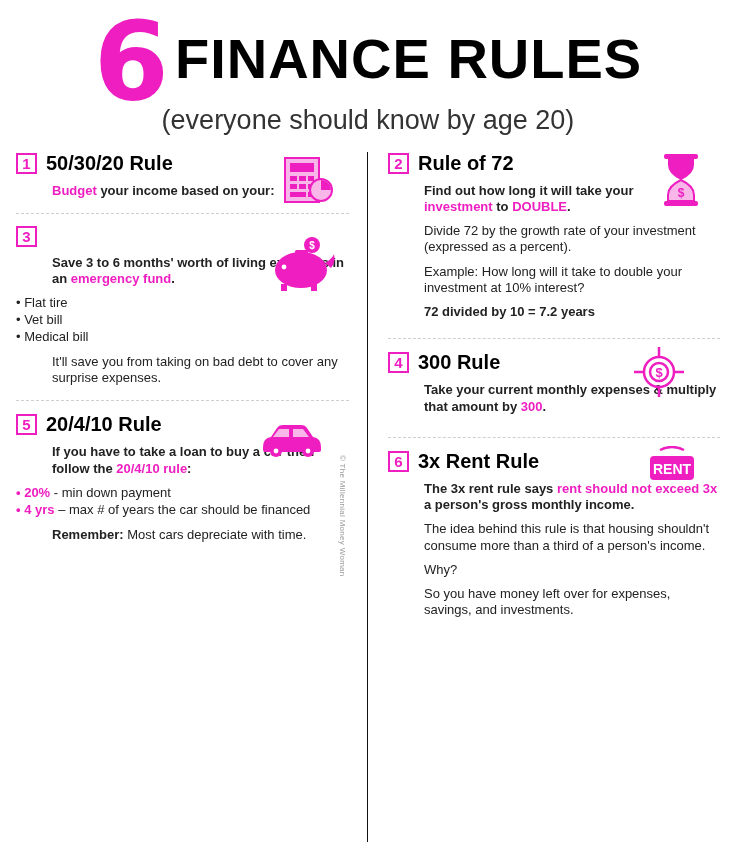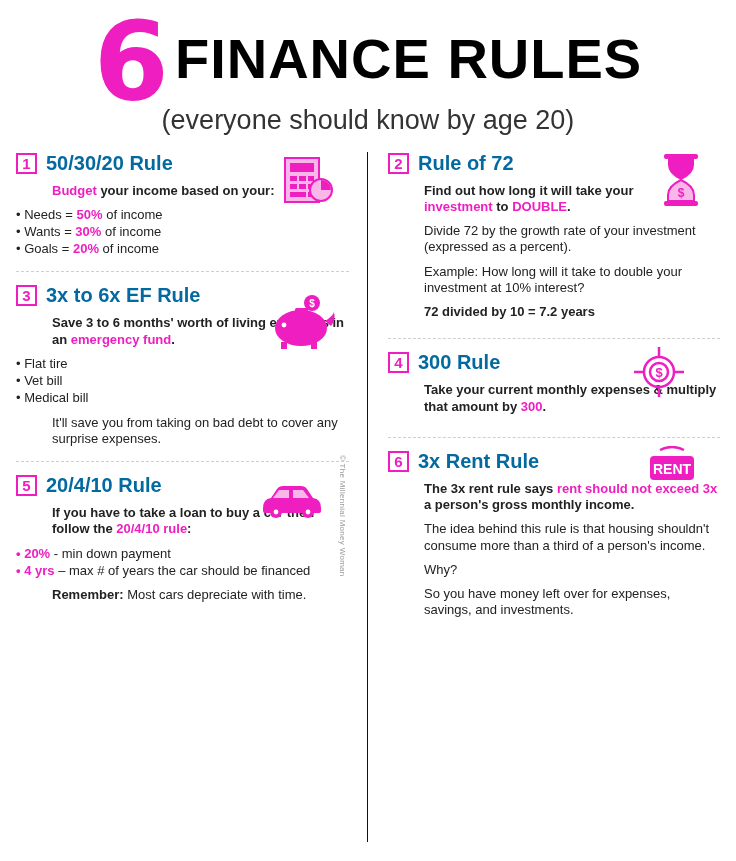--- a/index.html
+++ b/index.html
@@ -95,21 +95,21 @@
     font-size: 15px;
     display: flex;
     align-items: center;
     justify-content: center;
     box-sizing: border-box;
     flex: 0 0 auto;
   }
   .rule-title {
     font-size: 20px;
     font-weight: bold;
-    color: #0369a1;
+    color: #000000;
   }
   .p {
     font-size: 13px;
     line-height: 1.25;
     margin: 0 0 8px 0;
     color: #222;
     padding-left: 36px;
   }
   .p.bold { font-weight: bold; }
   .pink { color: #ee1ec1; font-weight: bold; }
@@ -179,45 +179,39 @@
             <rect x="31" y="38" width="6" height="5" fill="#ee1ec1"></rect>
             <circle cx="44" cy="36" r="11" fill="#f9b6e8" stroke="#ee1ec1" stroke-width="2"></circle>
             <path d="M44 36 L44 26 A10 10 0 0 1 54 36 Z" fill="#ee1ec1"></path>
           </svg>
         </div>
         <div class="rule-head">
           <div class="num-box">1</div>
           <div class="rule-title">50/30/20 Rule</div>
         </div>
         <p class="p bold"><span class="pink">Budget</span><span> your income based on your:</span></p>
-        <div class="list">
-          <div><span>• Needs = </span><span class="pink">50%</span><span> of income</span></div>
-          <div><span>• Wants = </span><span class="pink">30%</span><span> of income</span></div>
-          <div><span>• Goals = </span><span class="pink">20%</span><span> of income</span></div>
-        </div>
       </div>
 
       <hr class="sep">
 
       <div class="rule">
         <div class="ill" style="top:10px; right:10px;">
           <svg width="72" height="56" viewBox="0 0 72 56">
             <circle cx="45" cy="9" r="8" fill="#ee1ec1"></circle>
             <text x="45" y="13" font-size="10" font-family="Liberation Sans, sans-serif" fill="#ffffff" text-anchor="middle" font-weight="bold">$</text>
             <ellipse cx="34" cy="34" rx="26" ry="18" fill="#ee1ec1"></ellipse>
             <path d="M58 27 q8 -5 9 -9 q2 8 -3 14 Z" fill="#ee1ec1"></path>
             <circle cx="17" cy="31" r="2.4" fill="#ffffff"></circle>
             <rect x="14" y="48" width="6" height="7" fill="#ee1ec1"></rect>
             <rect x="44" y="48" width="6" height="7" fill="#ee1ec1"></rect>
             <rect x="28" y="14" width="13" height="3.5" rx="1.6" fill="#ee1ec1"></rect>
           </svg>
         </div>
         <div class="rule-head">
           <div class="num-box">3</div>
-          <div class="rule-title">3x to 6x EF Rule</div>
         </div>
         <p class="p bold"><span>Save 3 to 6 months' worth of living expenses in an </span><span class="pink">emergency fund</span><span>.</span></p>
         <div class="list">
           <div>• Flat tire</div>
           <div>• Vet bill</div>
           <div>• Medical bill</div>
         </div>
         <p class="p">It'll save you from taking on bad debt to cover any surprise expenses.</p>
       </div>
 

